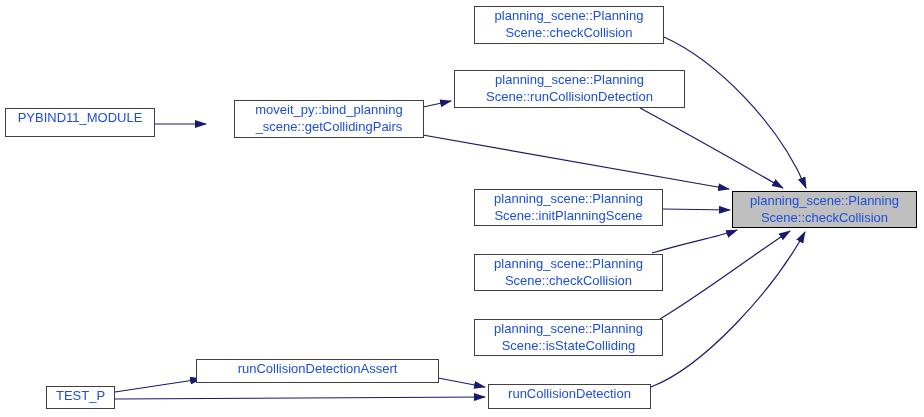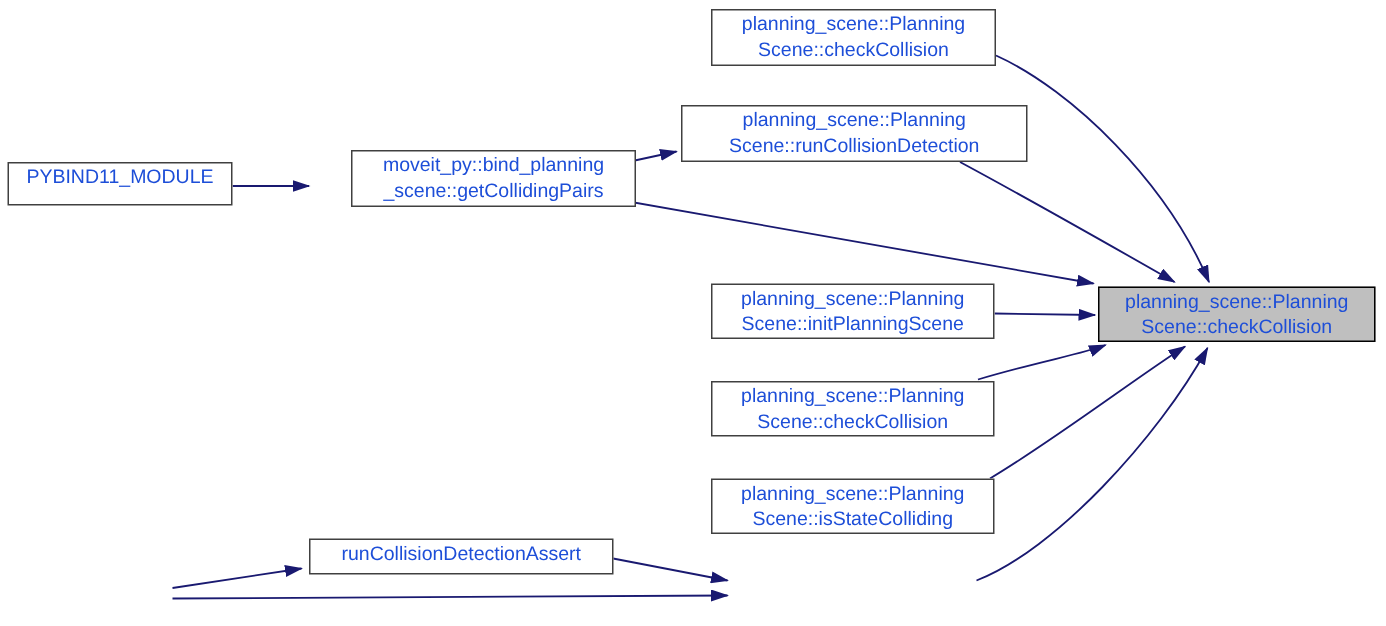--- a/index.html
+++ b/index.html
@@ -107,19 +107,25 @@
   <div class="node" style="left:474px; top:254px; width:189px; height:37px;">
     <span>planning_scene::Planning</span>
     <span>Scene::checkCollision</span>
   </div>
 
   <div class="node" style="left:474px; top:319px; width:189px; height:37px;">
     <span>planning_scene::Planning</span>
     <span>Scene::isStateColliding</span>
   </div>
 
-  <div class="node" style="left:206px; top:359px; width:203px; height:24px;">
+  <div class="node" style="left:196px; top:359px; width:243px; height:24px;">
     <span>runCollisionDetectionAssert</span>
   </div>
 
+  <div class="node" style="left:46px; top:386px; width:69px; height:23px;">
+    <span>TEST_P</span>
+  </div>
 
+  <div class="node" style="left:488px; top:384px; width:163px; height:25px;">
+    <span>runCollisionDetection</span>
+  </div>
 
 </div>
 
 </body></html>

